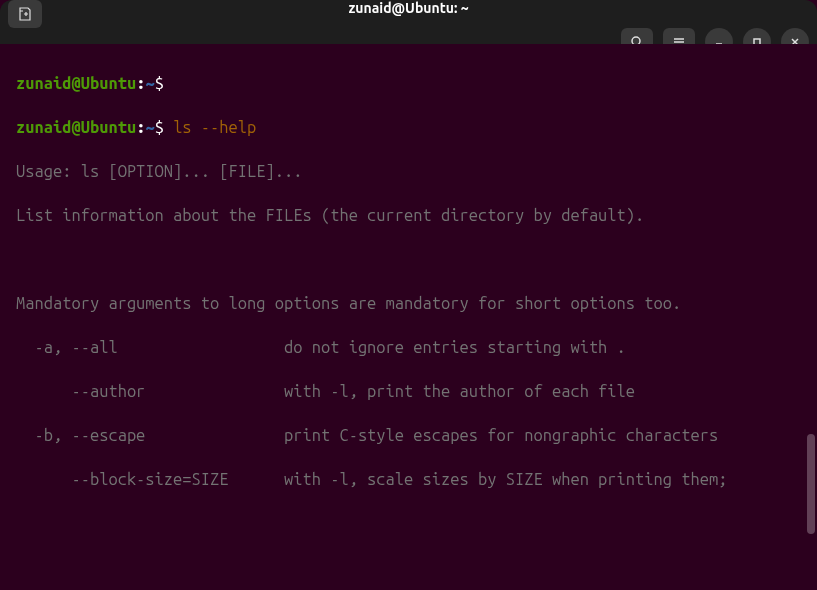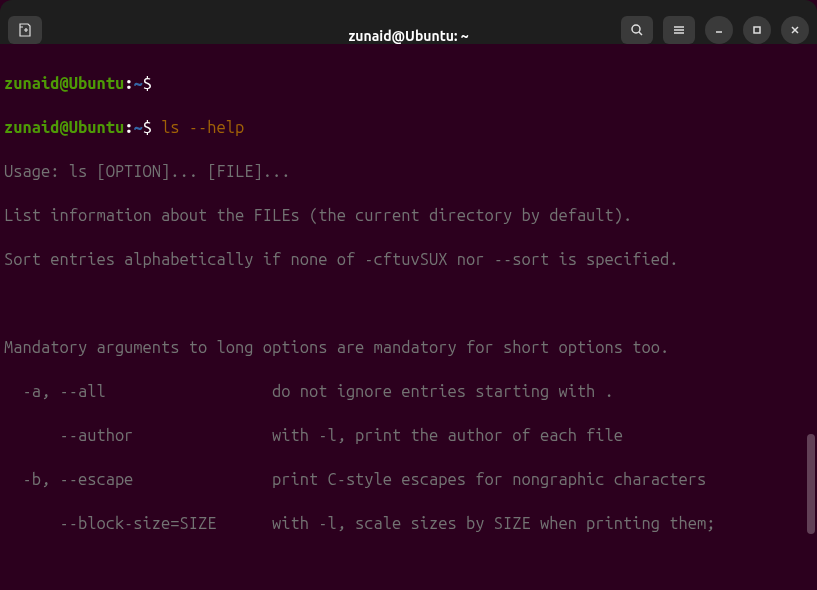--- a/index.html
+++ b/index.html
@@ -8,24 +8,25 @@
       height: 590px;
       background: #2c001e;
       font-family: 'Ubuntu Mono', 'DejaVu Sans Mono', monospace;
       overflow: hidden;
       position: relative;
     }
     .titlebar {
       height: 44px;
       background: #1e1e1e;
       display: flex;
-      align-items: flex-end;
+      align-items: flex-start;
       padding: 0 8px;
       border-radius: 12px 12px 0 0;
       position: relative;
+      flex-direction: column;
     }
     .titlebar-left {
       display: flex;
       align-items: center;
     }
     .tab-btn {
       width: 34px;
       height: 28px;
       background: #3a3a3a;
       border-radius: 6px;
@@ -61,21 +62,21 @@
       cursor: pointer;
     }
     .window-btn.rounded-rect {
       border-radius: 6px;
       width: 32px;
     }
     .window-btn svg { stroke: #e0e0e0; fill: none; stroke-width: 1.5; }
     .terminal {
       background: #2c001e;
       height: calc(100% - 44px);
-      padding: 6px 4px;
+      padding: 6px 16px;
       font-size: 16.5px;
       line-height: 22px;
       color: #ffffff;
       overflow-y: auto;
       white-space: pre;
       position: relative;
     }
     .prompt-user { color: #4e9a06; font-weight: bold; }
     .prompt-colon { color: #ffffff; font-weight: bold; }
     .prompt-path { color: #3465a4; font-weight: bold; }
@@ -137,21 +138,20 @@
         </svg>
     </div>
   </div>
 </div>
 
 <div class="terminal">
 <div class="line"><span class="prompt-user">zunaid@Ubuntu</span><span class="prompt-colon">:</span><span class="prompt-path">~</span><span class="prompt-dollar">$</span><span class="cmd"></span></div>
 <div class="line"><span class="prompt-user">zunaid@Ubuntu</span><span class="prompt-colon">:</span><span class="prompt-path">~</span><span class="prompt-dollar">$</span> <span class="cmd">ls --help</span></div>
 <div class="line output">Usage: ls [OPTION]... [FILE]...</div>
 <div class="line output">List information about the FILEs (the current directory by default).</div>
-<div class="line output">Sort entries alphabetically if none of -cftuvSUX nor --sort is specified.</div>
 <div class="line output"></div>
 <div class="line output">Mandatory arguments to long options are mandatory for short options too.</div>
 <div class="line output">  -a, --all                  do not ignore entries starting with .</div>
 <div class="line output">      --author               with -l, print the author of each file</div>
 <div class="line output">  -b, --escape               print C-style escapes for nongraphic characters</div>
 <div class="line output">      --block-size=SIZE      with -l, scale sizes by SIZE when printing them;</div>
 
 
 
 

